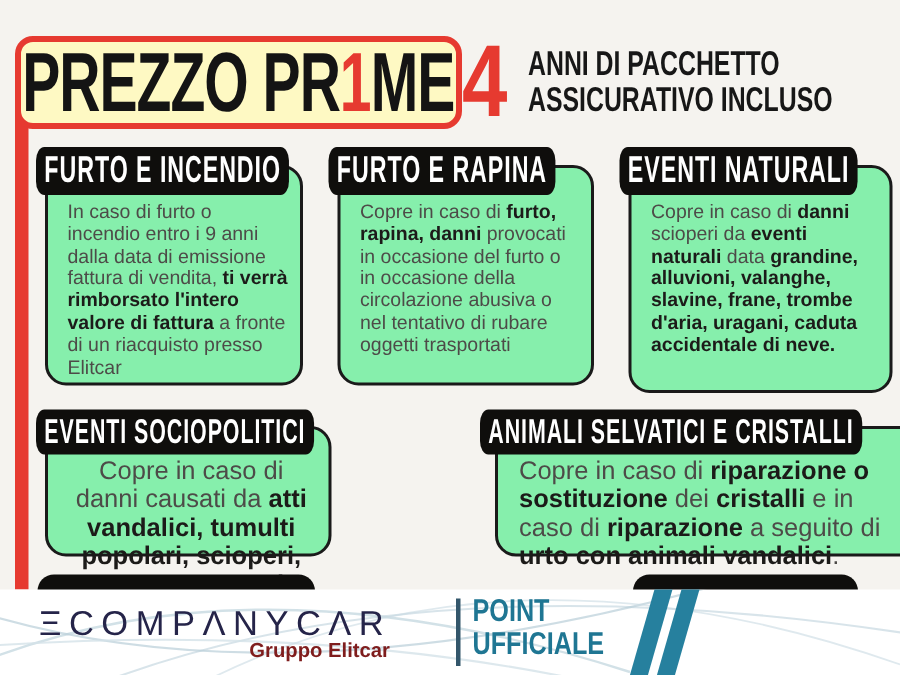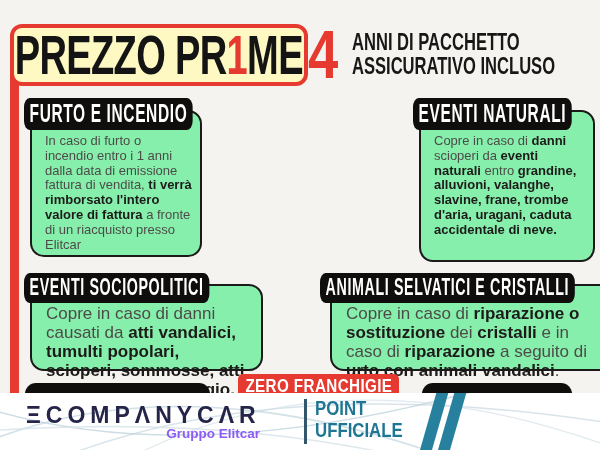--- a/index.html
+++ b/index.html
@@ -22,39 +22,39 @@
   .card{position:absolute;background:#86efac;border:2.5px solid #1a1a1a;border-radius:14px;box-sizing:border-box;}
   .pill{position:absolute;background:#0f0e0c;color:#fff;border-radius:9px;padding:2px 9px 4px;
     font-weight:700;line-height:1.05;white-space:nowrap;transform:scaleX(0.62);transform-origin:0 50%;}
   .pill-lg{font-size:25px;letter-spacing:1px;top:-14px;left:-8px;}
   .pill-sm{font-size:23px;letter-spacing:1px;top:-13px;left:-8px;}
   .card-body{color:#4d4b48;}
   .card-body b{color:#1c1b19;}
   .card1{left:30px;top:110px;width:172px;height:147px;}
   .card2{left:225px;top:110px;width:171px;height:147px;}
   .card3{left:419px;top:110px;width:176px;height:152px;}
-  .card4{left:30px;top:284px;width:233px;height:87px;}
+  .card4{left:30px;top:284px;width:191px;height:87px;text-align:center;}
   .card5{left:330px;top:284px;width:288px;height:87px;}
   .card1 .card-body,.card2 .card-body,.card3 .card-body{padding:22px 8px 4px 13px;font-size:13px;line-height:1.14;}
   .card4 .card-body,.card5 .card-body{padding:18px 10px 4px 14px;font-size:17px;line-height:1.12;}
   .card5 .pill-sm{left:-12px;}
 
   
   .cut-pill{position:absolute;top:383px;height:22px;background:#0f0e0c;border-radius:11px;}
   .cut-pill.a{left:25px;width:185px;}
   .cut-pill.b{left:422px;width:150px;}
   .zero-badge{position:absolute;left:238px;top:374px;width:161px;height:24px;background:#e63a30;border-radius:5px;
     color:#fff;font-weight:700;font-size:19px;display:flex;align-items:center;justify-content:center;overflow:hidden;}
   .zero-badge span{transform:scaleX(0.8);white-space:nowrap;letter-spacing:0.5px;}
 
   
   .footer{position:absolute;left:0;top:393px;width:600px;height:57px;background:#ffffff;overflow:hidden;z-index:6;}
   .curves{position:absolute;left:0;top:0;width:600px;height:57px;}
-  .logo{position:absolute;left:26px;top:9px;font-size:23px;font-weight:700;letter-spacing:5px;color:#252449;white-space:nowrap;}
-  .logo-sub{position:absolute;left:28px;top:33px;width:232px;text-align:right;font-size:13.5px;font-weight:700;color:#8b5cf6;}
+  .logo{position:absolute;left:26px;top:9px;font-size:23px;font-weight:400;letter-spacing:5px;color:#252449;white-space:nowrap;}
+  .logo-sub{position:absolute;left:28px;top:33px;width:232px;text-align:right;font-size:13.5px;font-weight:700;color:#7f1d1d;}
   .fdivider{position:absolute;left:304px;top:6px;width:3px;height:45px;background:#33566b;}
   .point{position:absolute;left:315px;top:4px;font-size:21px;font-weight:800;color:#1f7693;line-height:1.05;
     transform:scaleX(0.8);transform-origin:0 0;white-space:nowrap;}
   .slash{position:absolute;top:-4px;width:12px;height:66px;background:#26809e;transform:skewX(-16deg);}
   .slash.s1{left:428px;}
   .slash.s2{left:446px;}
   .como{position:absolute;left:458px;top:0;width:142px;height:57px;background:#26809e;
     clip-path:polygon(17px 0,142px 0,142px 100%,0 100%);
     display:flex;align-items:center;justify-content:center;}
   .como span{color:#fff;font-size:35px;font-weight:700;letter-spacing:1px;padding-left:10px;}
@@ -71,43 +71,44 @@
   </div>
 
   <div class="big4">4</div>
   <div class="subtitle">
     <div>ANNI DI PACCHETTO</div>
     <div>ASSICURATIVO INCLUSO</div>
   </div>
 
   <div class="card card1">
     <div class="pill pill-lg"><span>FURTO E INCENDIO</span></div>
-    <div class="card-body"><span>In caso di furto o incendio entro i 1 anni dalla data di emissione fattura di vendita, </span><b>ti verrà rimborsato l'intero valore di fattura</b><span> a fronte di un riacquisto presso Elitcar</span></div>
+    <div class="card-body"><span>In caso di furto o incendio entro i 9 anni dalla data di emissione fattura di vendita, </span><b>ti verrà rimborsato l'intero valore di fattura</b><span> a fronte di un riacquisto presso Elitcar</span></div>
   </div>
 
+  <div class="card card2">
+    <div class="pill pill-lg"><span>FURTO E RAPINA</span></div>
+    <div class="card-body"><span>Copre in caso di </span><b>furto, rapina, danni</b><span> provocati in occasione del furto o in occasione della circolazione abusiva o nel tentativo di rubare oggetti trasportati</span></div>
+  </div>
 
   <div class="card card3">
     <div class="pill pill-lg"><span>EVENTI NATURALI</span></div>
-    <div class="card-body"><span>Copre in caso di </span><b>danni</b><span> scioperi da </span><b>eventi naturali</b><span> entro </span><b>grandine, alluvioni, valanghe, slavine, frane, trombe d'aria, uragani, caduta accidentale di neve.</b></div>
+    <div class="card-body"><span>Copre in caso di </span><b>danni</b><span> scioperi da </span><b>eventi naturali</b><span> data </span><b>grandine, alluvioni, valanghe, slavine, frane, trombe d'aria, uragani, caduta accidentale di neve.</b></div>
   </div>
 
   <div class="card card4">
     <div class="pill pill-sm"><span>EVENTI SOCIOPOLITICI</span></div>
     <div class="card-body"><span>Copre in caso di danni causati da </span><b>atti vandalici, tumulti popolari, scioperi, sommosse, atti terroristici, sabotaggio.</b></div>
   </div>
 
   <div class="card card5">
     <div class="pill pill-sm"><span>ANIMALI SELVATICI E CRISTALLI</span></div>
     <div class="card-body"><span>Copre in caso di </span><b>riparazione o sostituzione</b><span> dei </span><b>cristalli</b><span> e in caso di </span><b>riparazione</b><span> a seguito di </span><b>urto con animali vandalici</b><span>.</span></div>
   </div>
 
   <div class="cut-pill a"></div>
-  <div class="zero-badge">
-      <span>ZERO FRANCHIGIE</span>
-    </div>
   <div class="cut-pill b"></div>
 
   <div class="footer">
     <svg class="curves" viewBox="0 0 600 57" fill="none">
       <path d="M-60 70 Q 140 -35 420 55" stroke="#c7d9e1" stroke-width="1.6" opacity="0.8"></path>
       <path d="M60 65 Q 290 -25 640 35" stroke="#c7d9e1" stroke-width="1.4" opacity="0.7"></path>
       <path d="M-30 10 Q 190 85 520 -15" stroke="#b9cfd9" stroke-width="1.4" opacity="0.7"></path>
       <path d="M-40 40 Q 220 18 430 70" stroke="#d4e2e8" stroke-width="1.4" opacity="0.8"></path>
       <path d="M120 70 Q 330 -45 600 50" stroke="#cadbe2" stroke-width="1.2" opacity="0.6"></path>
     </svg>

